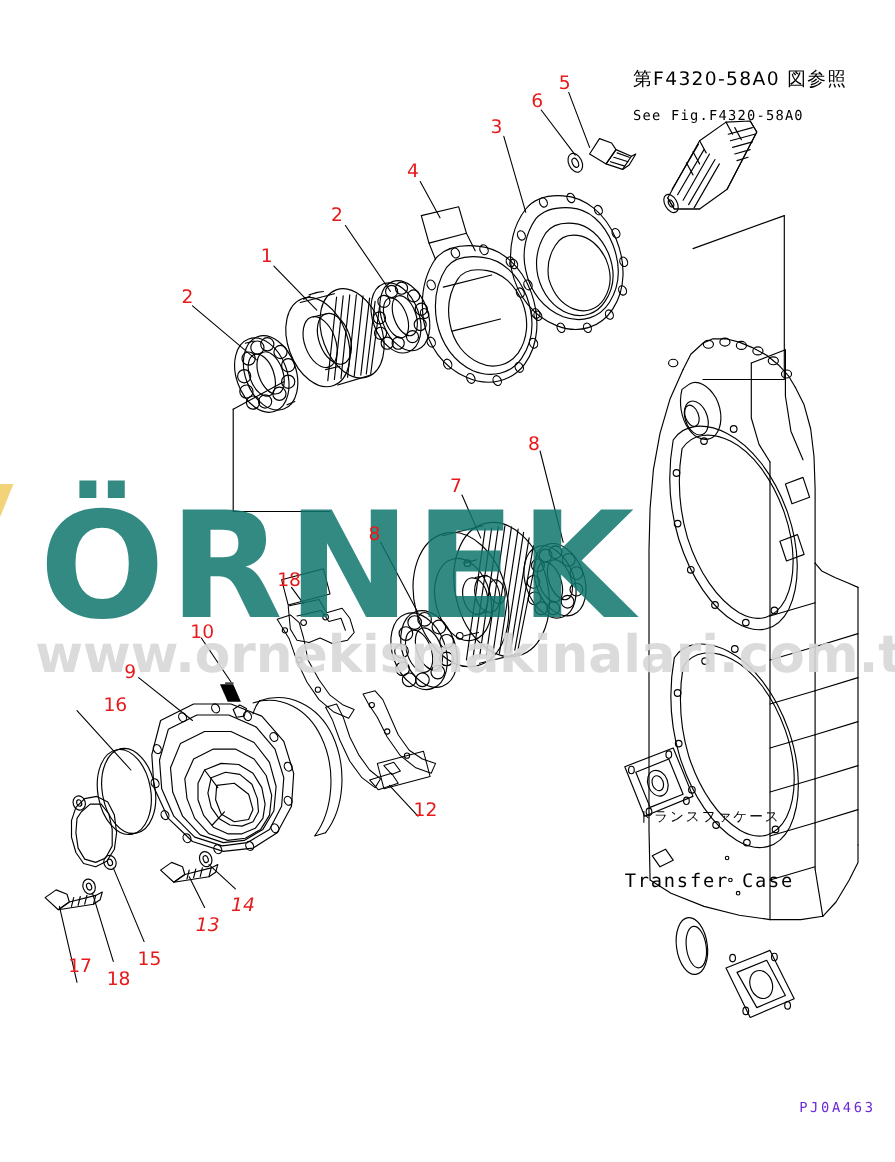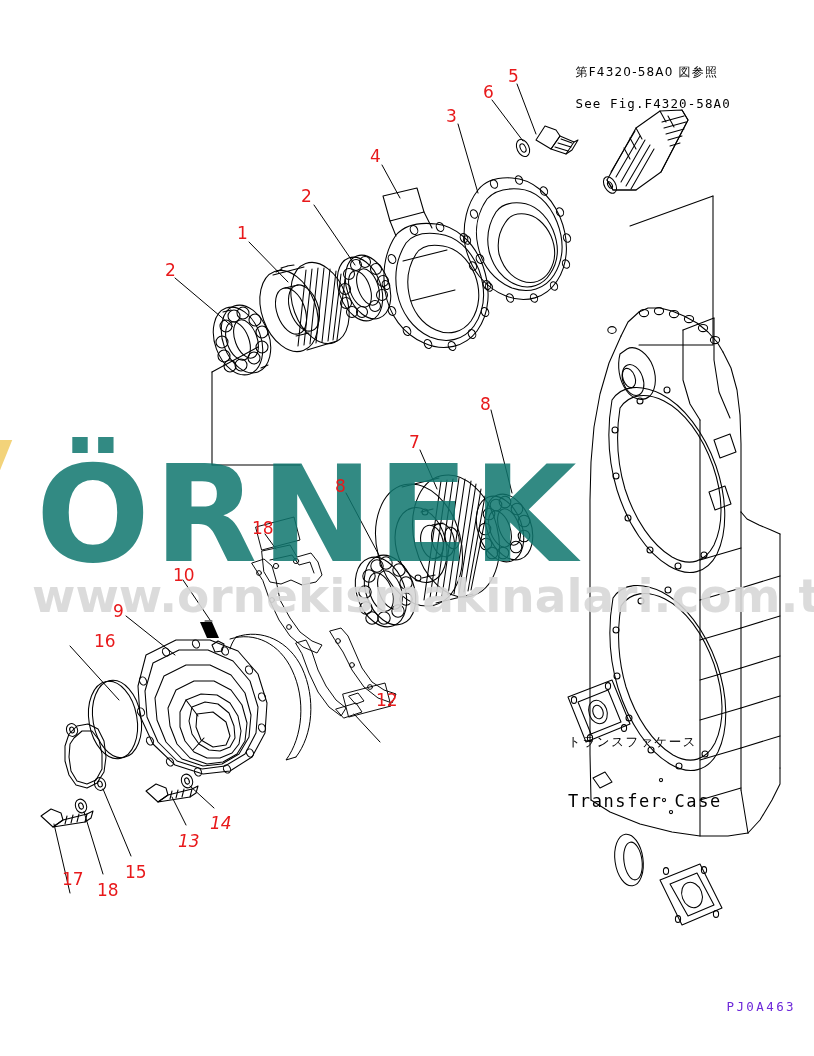--- a/index.html
+++ b/index.html
@@ -29,37 +29,38 @@
     white-space: pre;
     font-family: "DejaVu Sans Mono", "Liberation Mono", monospace;
     font-size: 12.5px;
     line-height: 16px;
     letter-spacing: 1.1px;
     color: #000000;
     z-index: 40;
   }
   .ref-jp {
     font-family: "DejaVu Sans", "Liberation Sans", sans-serif;
-    font-size: 12px;
+    font-size: 17px;
     letter-spacing: 1.2px;
   }
   .callout {
     position: absolute;
     color: #e8191b;
     font-family: "DejaVu Sans", "Liberation Sans", sans-serif;
     font-size: 17px;
     line-height: 17px;
     z-index: 50;
     user-select: none;
   }
   .part-label {
     position: absolute;
     white-space: pre;
     color: #000000;
     z-index: 40;
+    text-align: center;
   }
   .part-label .jp {
     font-family: "DejaVu Sans", "Liberation Sans", sans-serif;
     font-size: 12.5px;
     letter-spacing: 1.6px;
     display: block;
   }
   .part-label .en {
     font-family: "DejaVu Sans Mono", "Liberation Mono", monospace;
     font-size: 17px;
@@ -660,21 +661,21 @@
       <div class="callout" style="left: 370px; top: 148px;">4</div>
       <div class="callout" style="left: 446px; top: 108px;">3</div>
       <div class="callout" style="left: 483px; top: 84px;">6</div>
       <div class="callout" style="left: 508px; top: 68px;">5</div>
       <div class="callout" style="left: 480px; top: 396px;">8</div>
       <div class="callout" style="left: 409px; top: 434px;">7</div>
       <div class="callout" style="left: 335px; top: 478px;">8</div>
       <div class="callout" style="left: 252px; top: 520px;">18</div>
       <div class="callout" style="left: 173px; top: 567px;">10</div>
       <div class="callout" style="left: 113px; top: 603px;">9</div>
-      <div class="callout" style="left: 376px; top: 692px;">12</div>
+      <div class="callout" style="left: 376px; top: 729px;">12</div>
       <div class="callout" style="left: 57px; top: 633px; margin-left: 37px;">16</div>
       <div class="callout" style="left: 210px; top: 815px; font-style: italic;">14</div>
       <div class="callout" style="left: 178px; top: 833px; font-style: italic;">13</div>
       <div class="callout" style="left: 125px; top: 864px;">15</div>
       <div class="callout" style="left: 97px; top: 882px;">18</div>
       <div class="callout" style="left: 62px; top: 871px;">17</div>
     </div>
 
   <div id="figure-code">PJ0A463</div>
 

